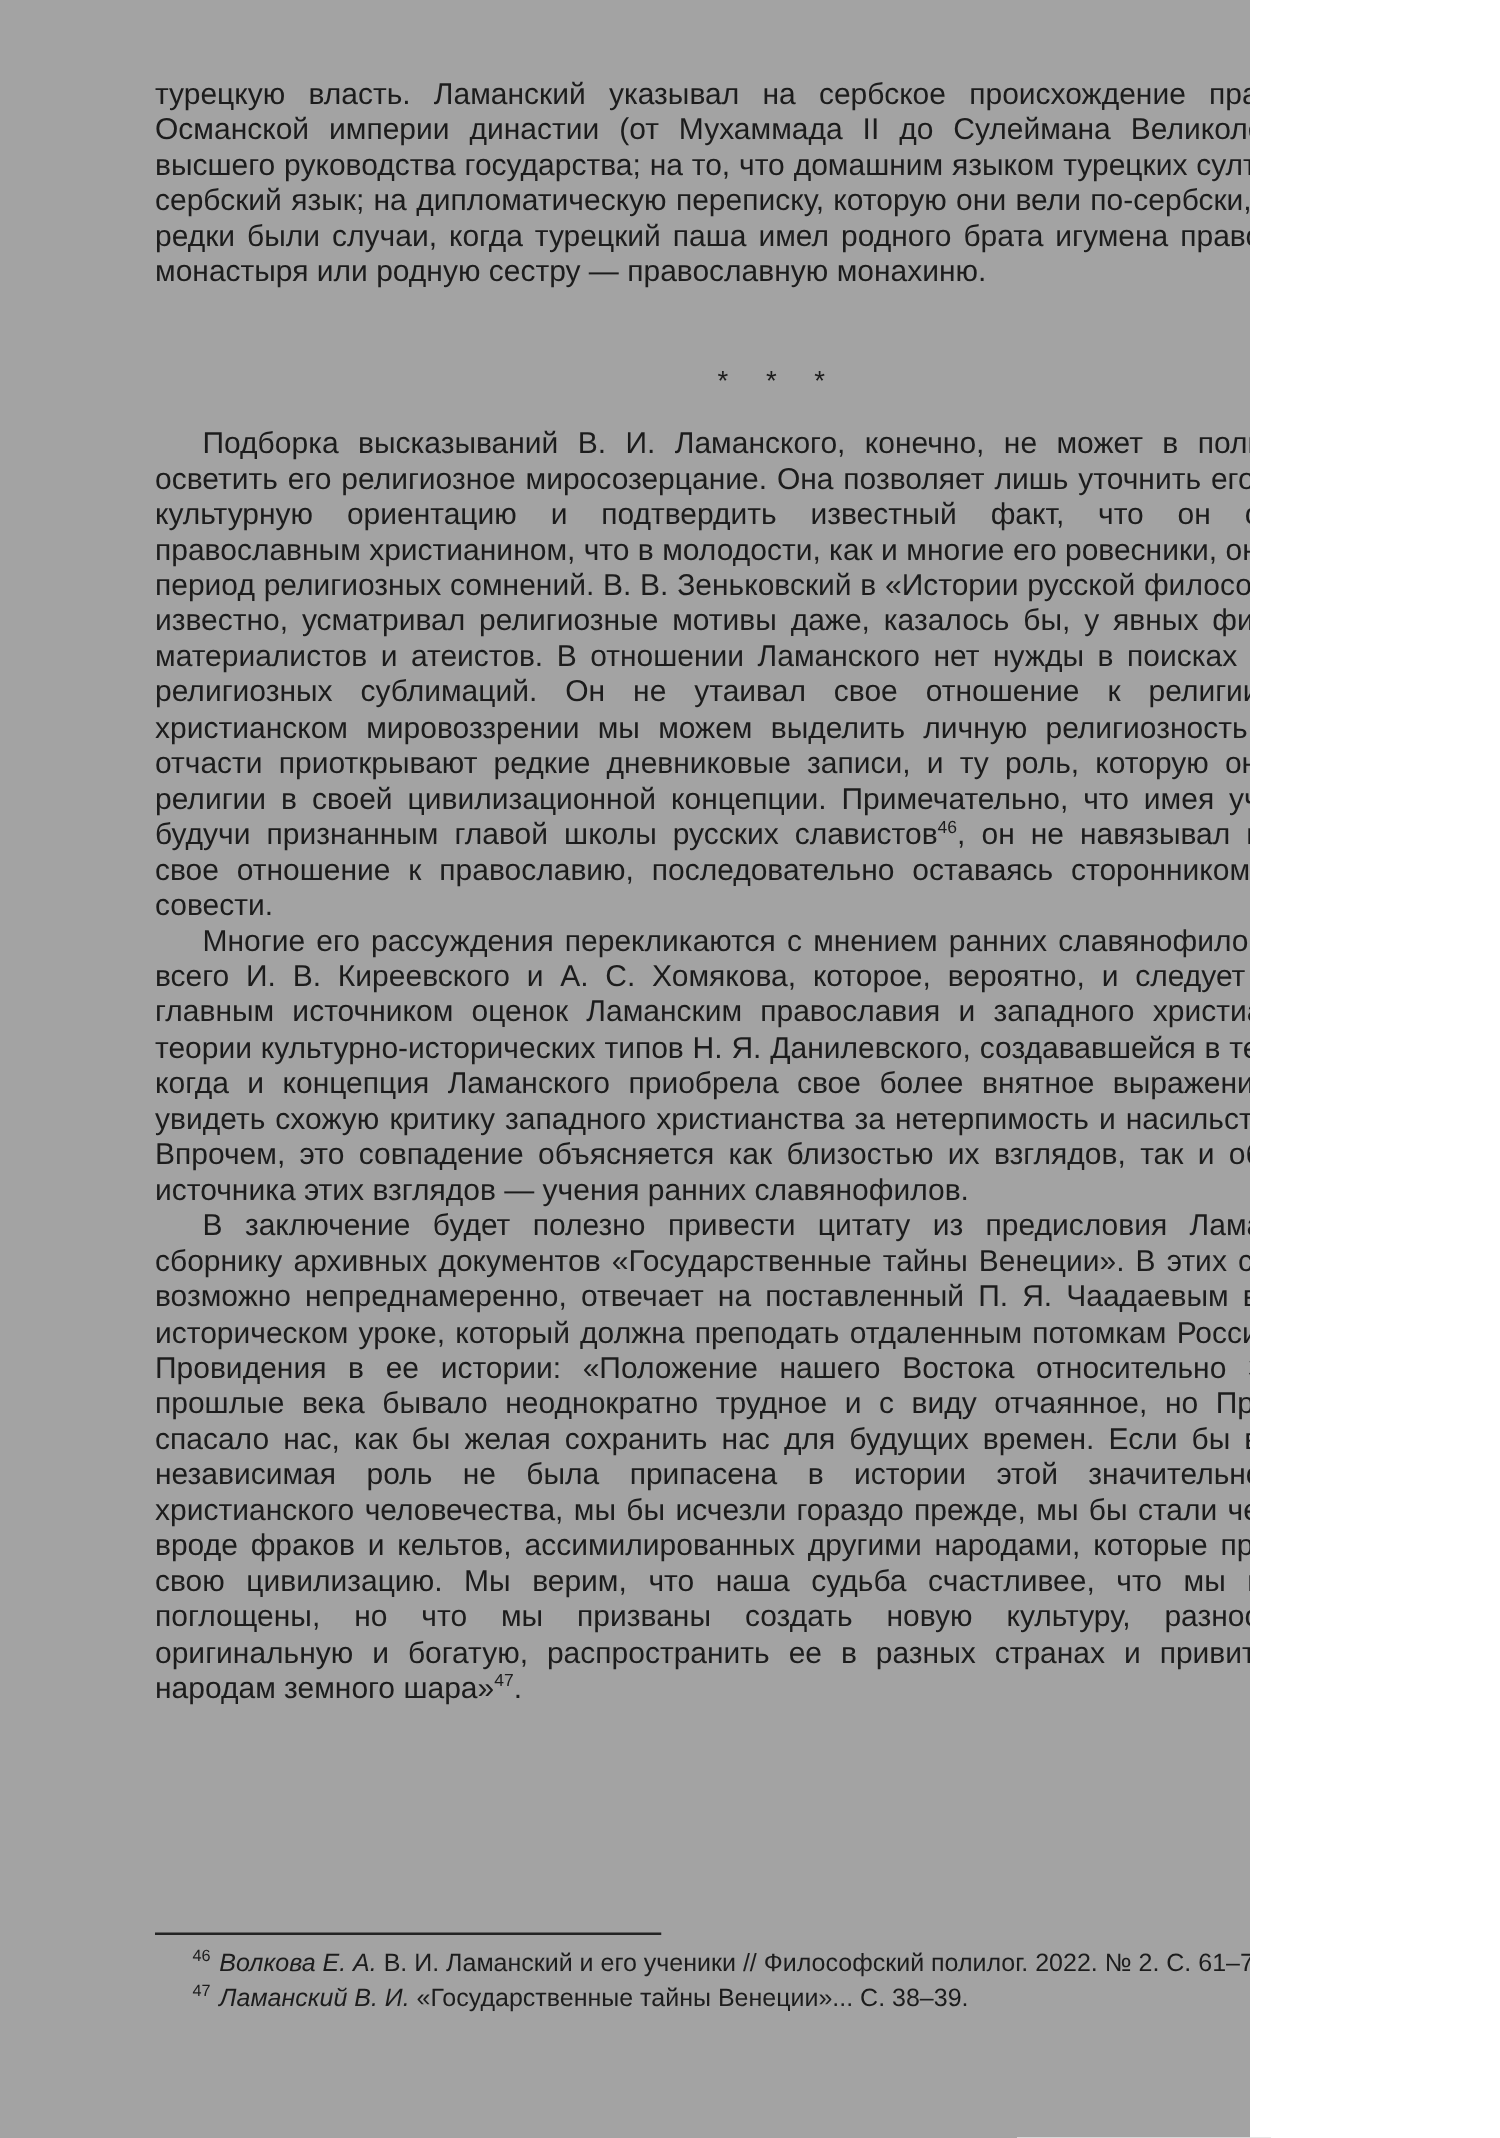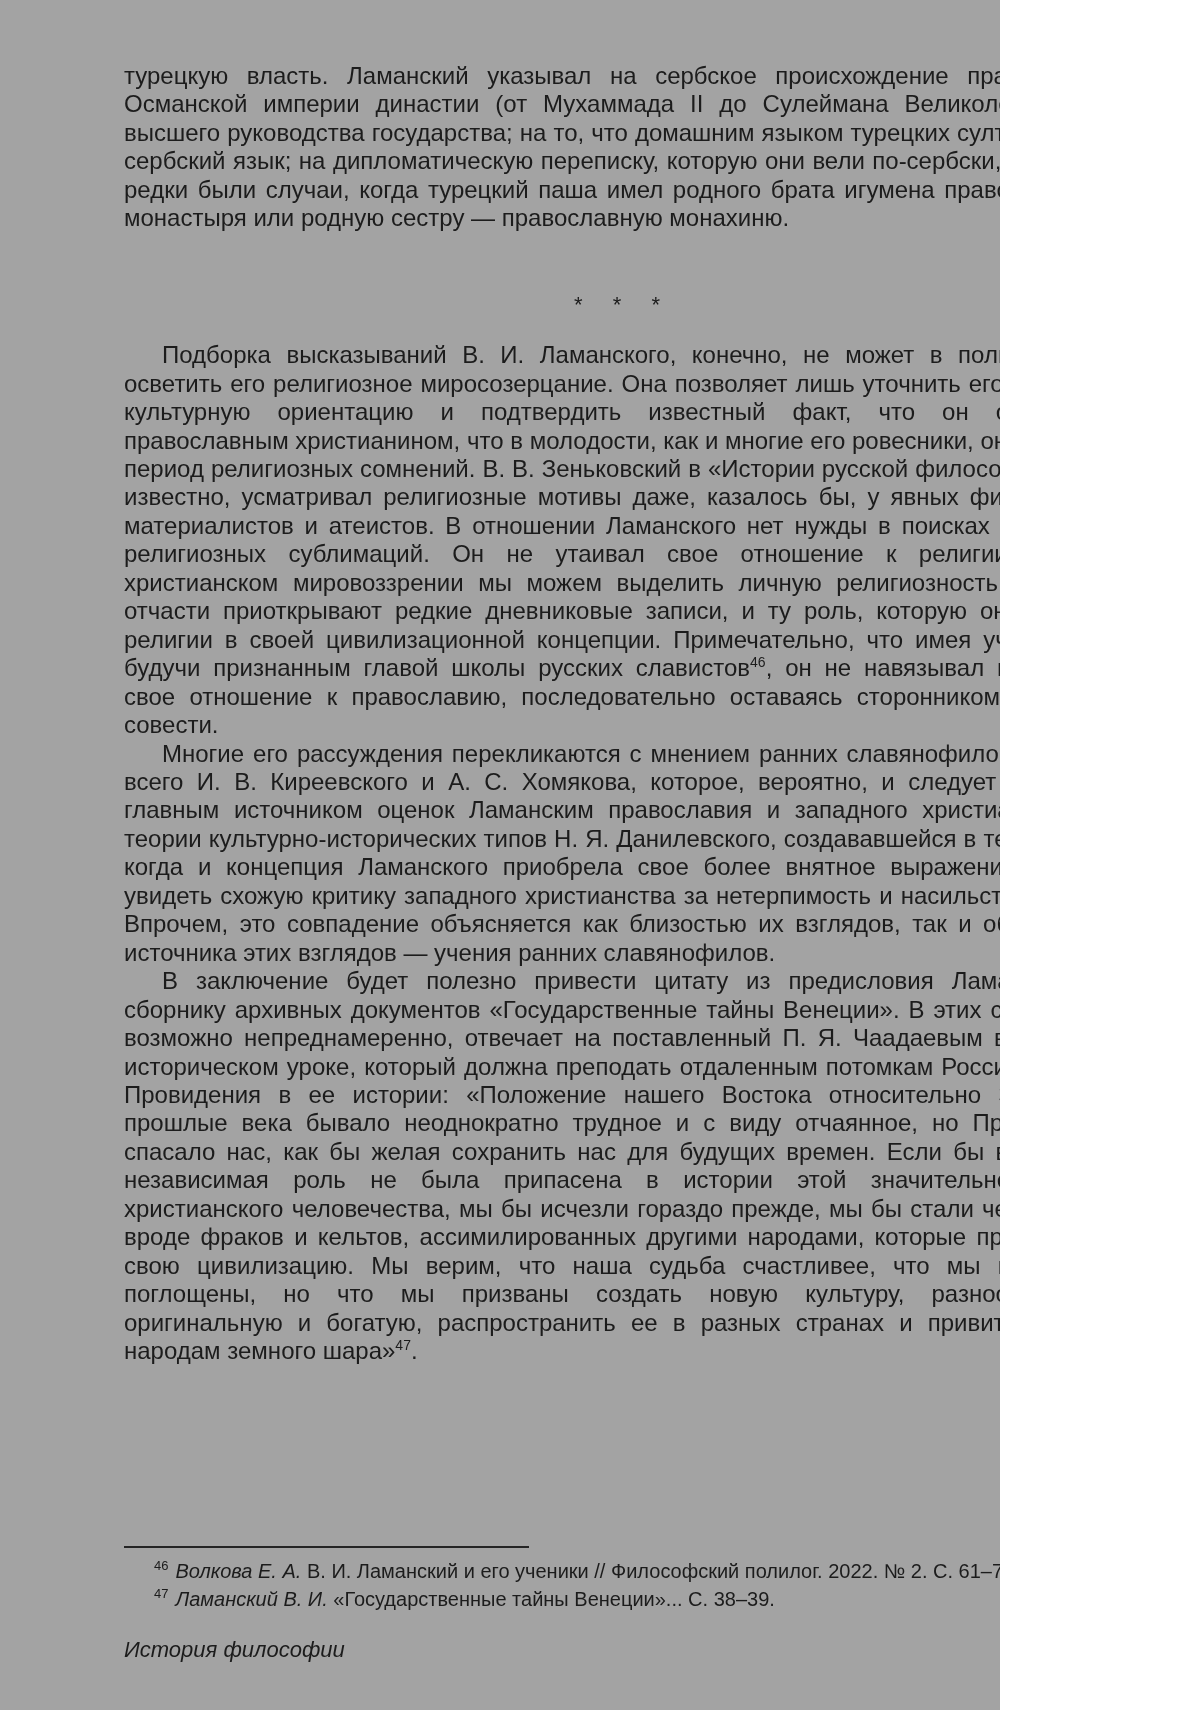--- a/index.html
+++ b/index.html
@@ -107,18 +107,14 @@
 
     <p class="para"><span>В заключение будет полезно привести цитату из предисловия Ламанского к сборнику архивных документов «Государственные тайны Венеции». В этих словах он, возможно непреднамеренно, отвечает на поставленный П. Я. Чаадаевым вопрос об историческом уроке, который должна преподать отдаленным потомкам Россия, и роли Провидения в ее истории: «Положение нашего Востока относительно Запада в прошлые века бывало неоднократно трудное и с виду отчаянное, но Провидение спасало нас, как бы желая сохранить нас для будущих времен. Если бы великая и независимая роль не была припасена в истории этой значительной части христианского человечества, мы бы исчезли гораздо прежде, мы бы стали чем-нибудь вроде фраков и кельтов, ассимилированных другими народами, которые привили им свою цивилизацию. Мы верим, что наша судьба счастливее, что мы не будем поглощены, но что мы призваны создать новую культуру, разнообразную, оригинальную и богатую, распространить ее в разных странах и привить другим народам земного шара»</span><sup class="fnref">47</sup><span>.</span></p>
   </main>
 
   <section class="bottom">
     <div class="fn-rule"></div>
     <p class="footnote"><sup class="fn-marker">46</sup><em class="fn-author">Волкова Е. А.</em><span> В. И. Ламанский и его ученики // Философский полилог. 2022. № 2. С. 61–72.</span></p>
     <p class="footnote"><sup class="fn-marker">47</sup><em class="fn-author">Ламанский В. И.</em><span> «Государственные тайны Венеции»... С. 38–39.</span></p>
   </section>
 
-  <footer class="pagefooter">
-    <em class="running-title">История философии</em>
-    <span class="page-number">65</span>
-  </footer>
 
 </div>
 
 </body></html>

